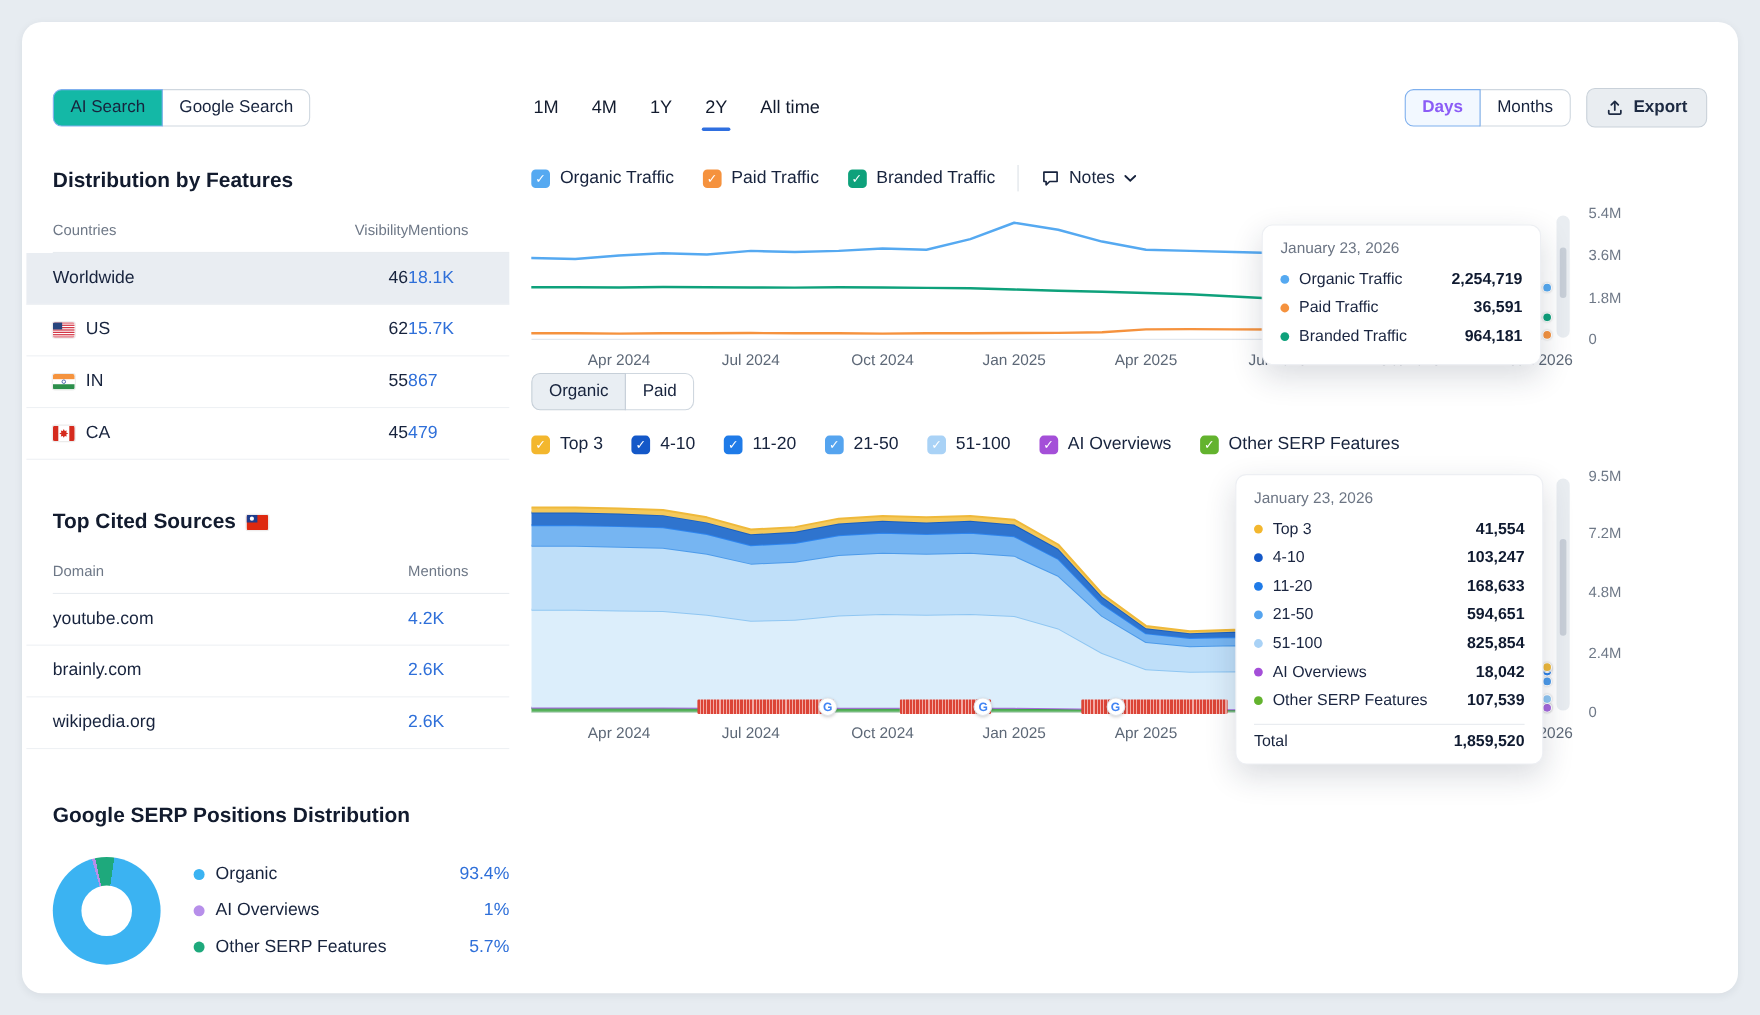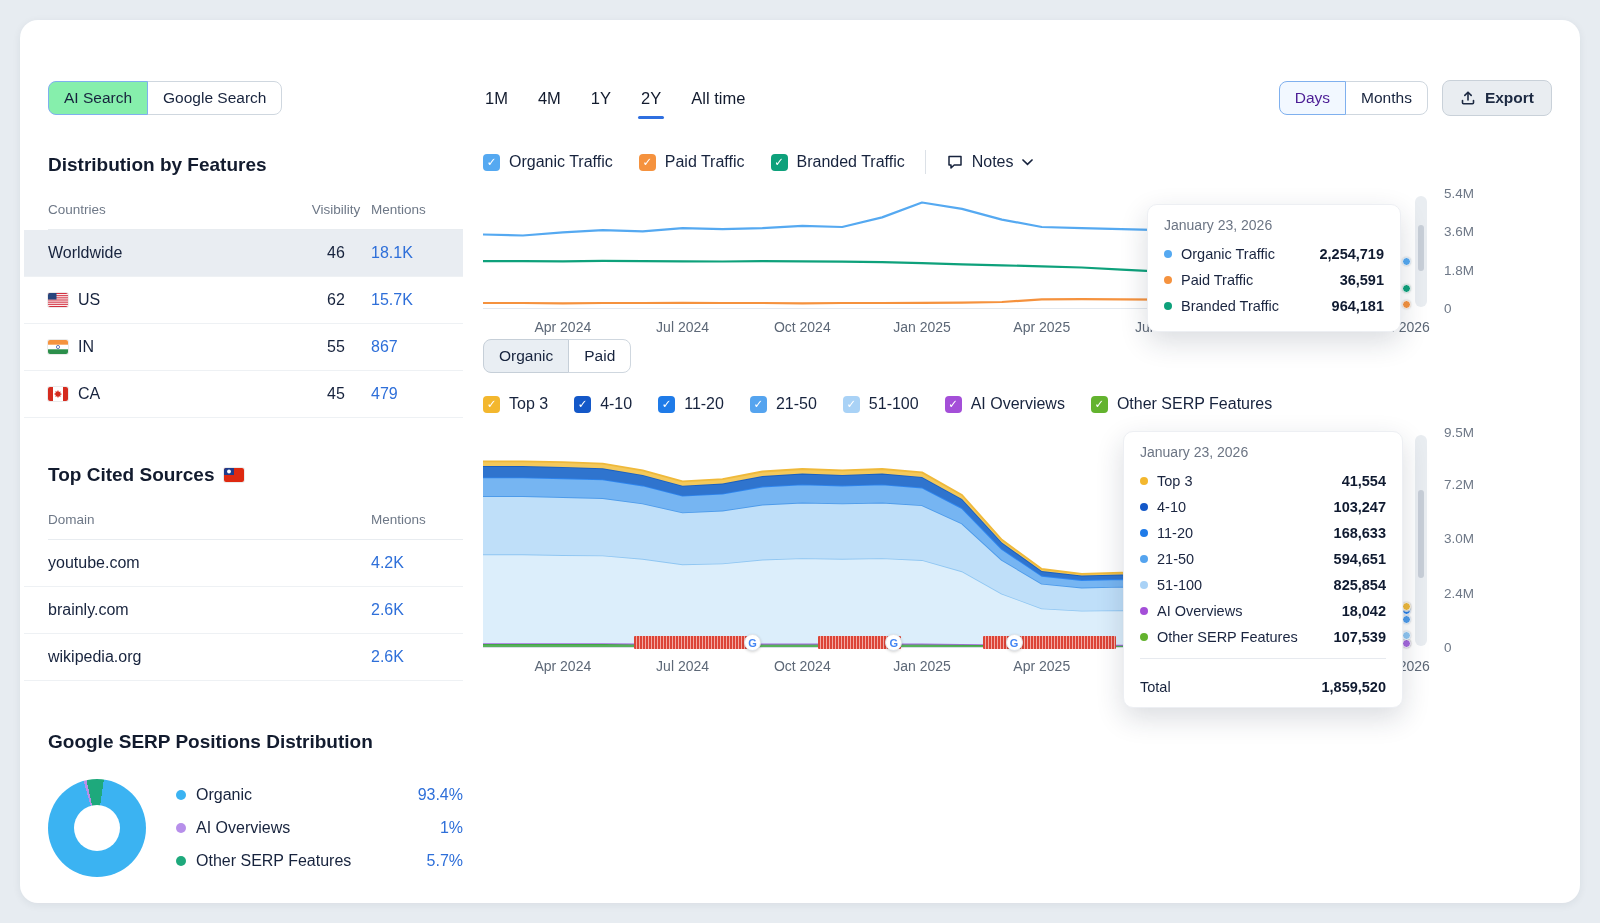--- a/index.html
+++ b/index.html
@@ -8,40 +8,40 @@
   .card{position:absolute;inset:20px;background:#fff;border-radius:18px;box-shadow:0 2px 8px rgba(30,40,60,.07);padding:60px 28px 24px;overflow:hidden}
   
   .topbar{display:flex;align-items:center}
   .topbar-left{flex:0 0 437px}
   .topbar-main{flex:1;display:flex;align-items:center;justify-content:space-between}
   .seg-group{display:inline-flex}
   .seg-btn{padding:7px 15px;border:1px solid #cfd7df;background:#fff;font-size:15.5px;color:#17233d;cursor:pointer;margin-left:-1px;font-family:inherit}
   .seg-btn:first-child{border-radius:8px 0 0 8px;margin-left:0}
   .seg-btn:last-child{border-radius:0 8px 8px 0}
   .seg-btn:only-child{border-radius:8px}
-  #search-modes .seg-btn.active{background:#86efac;border-color:#7fb0ee;z-index:1;position:relative}
-  #granularity .seg-btn.active{background:#f2f8ff;border-color:#7fb0ee;color:#4c1d95;z-index:1;position:relative;font-weight:400}
+  #search-modes .seg-btn.active{background:#14b8a6;border-color:#7fb0ee;z-index:1;position:relative}
+  #granularity .seg-btn.active{background:#f2f8ff;border-color:#7fb0ee;color:#8b5cf6;z-index:1;position:relative;font-weight:700}
   #kw-type .seg-btn.active{background:#e9eef3;border-color:#c6cfd8;z-index:1;position:relative}
   .time-tabs{display:flex;gap:30px}
   .tab{background:none;border:none;font-size:16.5px;font-weight:400;color:#121b2e;position:relative;padding:8px 0;cursor:pointer;font-family:inherit}
   .tab.active::after{content:'';position:absolute;left:-3px;right:-3px;bottom:-3px;height:3px;border-radius:2px;background:#2f6fe0}
   .topbar-right{display:flex;align-items:center;gap:14px}
   .export-btn{display:flex;align-items:center;gap:9px;padding:8px 17px;background:#e9edf1;border:1px solid #c9d1d9;border-radius:8px;font-size:15.5px;font-weight:700;color:#1d2a42;cursor:pointer;font-family:inherit}
   
   .content{display:grid;grid-template-columns:415px 1fr;column-gap:20px;margin-top:34px}
   h2{font-size:19px;font-weight:700;color:#121b2e;margin:4px 0 26px}
   .h2-flag{display:flex;align-items:center;gap:10px}
   .mt-lg{margin-top:46px}
   .mt-xl{margin-top:50px}
   
   .thead{display:flex;font-size:13.5px;color:#6e7887;padding-bottom:12px;border-bottom:1px solid #e8ecf0}
   .trow{display:flex;align-items:center;height:47px;border-bottom:1px solid #eef1f4;font-size:16px;margin-left:-24px;padding-left:24px;cursor:pointer}
   .trow.selected{background:#e9edf2}
   .c-name{flex:1;display:flex;align-items:center;gap:10px;min-width:0}
-  .c-vis{width:70px;text-align:center}
+  .c-vis{width:70px;text-align:right}
   .c-men{width:92px;text-align:left}
   .link{color:#2e6fd9}
   .flag{width:20px;height:14px;border-radius:2px;overflow:hidden;display:inline-flex;box-shadow:0 0 0 1px rgba(0,0,0,.08);flex:0 0 20px}
   .flag svg{display:block}
   
   .serp-box{display:flex;align-items:center;gap:30px;margin-top:10px}
   .donut{width:98px;height:98px;border-radius:50%;position:relative;flex:0 0 98px;cursor:pointer}
   .donut::after{content:'';position:absolute;inset:26px;background:#fff;border-radius:50%}
   .serp-legend{flex:1;display:flex;flex-direction:column;gap:15px}
   .sl-row{display:flex;align-items:center;gap:10px;font-size:16px}
@@ -67,21 +67,21 @@
   #traffic-widget .brush{height:111px}
   #kw-widget .brush{height:211px}
   .end-dot{position:absolute;width:9px;height:9px;border-radius:50%;border:1.5px solid #fff;box-shadow:0 0 2px rgba(0,0,0,.2)}
   
   .tooltip{position:absolute;background:#fff;border:1px solid #edeff3;border-radius:10px;box-shadow:0 10px 28px rgba(25,35,60,.16);padding:12px 16px;z-index:6}
   .tt-date{font-size:14px;color:#6c7584;margin-bottom:8px}
   .tt-row{display:flex;align-items:center;gap:9px;height:26px;font-size:14.5px}
   .tt-dot{width:8px;height:8px;border-radius:50%;flex:0 0 8px}
   .tt-label{flex:1;color:#1a2540;white-space:nowrap}
   .tt-value{font-weight:700;color:#0f1a30}
-  .tt-total{display:flex;align-items:center;border-top:1px solid #e7eaef;margin-top:8px;padding-top:20px;font-size:14.5px}
+  .tt-total{display:flex;align-items:center;border-top:1px solid #e7eaef;margin-top:8px;padding-top:7px;font-size:14.5px}
   .tt-total .tt-value{margin-left:auto}
   #traffic-tooltip{left:664px;top:10px;width:254px}
   #kw-tooltip{left:640px;top:-2px;width:280px}
   
   .anno{position:absolute;height:13px;background:repeating-linear-gradient(90deg,#dc4437 0 2px,#f3aaa4 2px 3px);border-radius:1px;cursor:pointer}
   .anno-badge{position:absolute;width:17px;height:17px;background:#fff;border:1px solid #e1e5ea;border-radius:50%;box-shadow:0 1px 3px rgba(0,0,0,.18);display:flex;align-items:center;justify-content:center;font-size:11px;font-weight:700;color:#4285F4;cursor:pointer}
   .nbi{display:inline-flex}
 </style>
 </head>
 <body>
@@ -382,21 +382,21 @@
             <path d="M0.0 33.0L39.9 33.0L79.8 33.9L119.7 35.3L159.7 41.9L199.6 52.7L239.5 50.5L279.4 43.0L319.3 40.5L359.2 41.9L399.1 40.5L439.0 43.9L479.0 65.9L518.9 109.5L558.8 138.1L598.7 142.6L638.6 141.4L678.5 142.6L718.4 144.6L758.3 146.9L798.3 148.9L838.2 153.4L878.1 159.8L918.0 173.8L918.0 176.1L878.1 163.2L838.2 157.3L798.3 153.0L758.3 151.2L718.4 148.9L678.5 147.1L638.6 146.0L598.7 147.1L558.8 142.8L518.9 116.1L479.0 75.1L439.0 54.5L399.1 51.4L359.2 52.5L319.3 51.4L279.4 53.6L239.5 60.7L199.6 62.7L159.7 52.5L119.7 46.4L79.8 45.3L39.9 44.4L0.0 44.4Z" fill="#2F74CE"></path>
             <polyline points="0.0,33.0 39.9,33.0 79.8,33.9 119.7,35.3 159.7,41.9 199.6,52.7 239.5,50.5 279.4,43.0 319.3,40.5 359.2,41.9 399.1,40.5 439.0,43.9 479.0,65.9 518.9,109.5 558.8,138.1 598.7,142.6 638.6,141.4 678.5,142.6 718.4,144.6 758.3,146.9 798.3,148.9 838.2,153.4 878.1,159.8 918.0,173.8" fill="none" stroke="#1A5FBF" stroke-width="1.8" stroke-linejoin="round"></polyline>
             <path d="M0.0 28.3L39.9 28.3L79.8 29.2L119.7 30.6L159.7 37.3L199.6 48.4L239.5 46.2L279.4 38.5L319.3 36.0L359.2 37.3L399.1 36.0L439.0 39.4L479.0 62.0L518.9 106.8L558.8 136.0L598.7 140.8L638.6 139.6L678.5 140.8L718.4 142.8L758.3 145.1L798.3 147.1L838.2 151.9L878.1 158.4L918.0 172.9L918.0 173.8L878.1 159.8L838.2 153.4L798.3 148.9L758.3 146.9L718.4 144.6L678.5 142.6L638.6 141.4L598.7 142.6L558.8 138.1L518.9 109.5L479.0 65.9L439.0 43.9L399.1 40.5L359.2 41.9L319.3 40.5L279.4 43.0L239.5 50.5L199.6 52.7L159.7 41.9L119.7 35.3L79.8 33.9L39.9 33.0L0.0 33.0Z" fill="#F4C95C"></path>
             <polyline points="0.0,28.3 39.9,28.3 79.8,29.2 119.7,30.6 159.7,37.3 199.6,48.4 239.5,46.2 279.4,38.5 319.3,36.0 359.2,37.3 399.1,36.0 439.0,39.4 479.0,62.0 518.9,106.8 558.8,136.0 598.7,140.8 638.6,139.6 678.5,140.8 718.4,142.8 758.3,145.1 798.3,147.1 838.2,151.9 878.1,158.4 918.0,172.9" fill="none" stroke="#EFB93B" stroke-width="1.8" stroke-linejoin="round"></polyline>
             <line x1="0" y1="214.5" x2="918" y2="214.5" stroke="#d8dee5" stroke-width="1"></line>
           </svg>
         <div class="brush"></div>
         <div class="y-axis" id="kw-yaxis" style="height: 215px;">
             <span style="top: 207px;">0</span>
             <span style="top: 152.684px;">2.4M</span>
-            <span style="top: 98.3684px;">3.0M</span>
+            <span style="top: 98.3684px;">4.8M</span>
             <span style="top: 44.0526px;">7.2M</span>
             <span style="top: -8px;">9.5M</span>
           </div>
         <div class="x-axis" id="kw-xaxis">
             <span style="left: 79.8261px;">Apr 2024</span>
             <span style="left: 199.565px;">Jul 2024</span>
             <span style="left: 319.304px;">Oct 2024</span>
             <span style="left: 439.043px;">Jan 2025</span>
             <span style="left: 558.783px;">Apr 2025</span>
             <span style="left: 678.522px;">Jul 2025</span>

